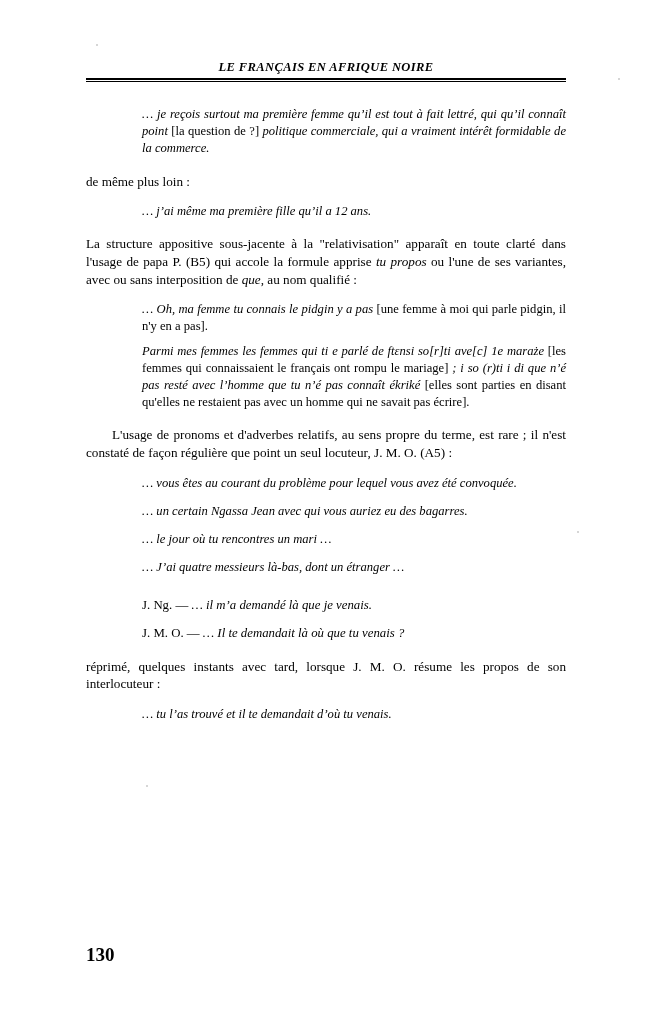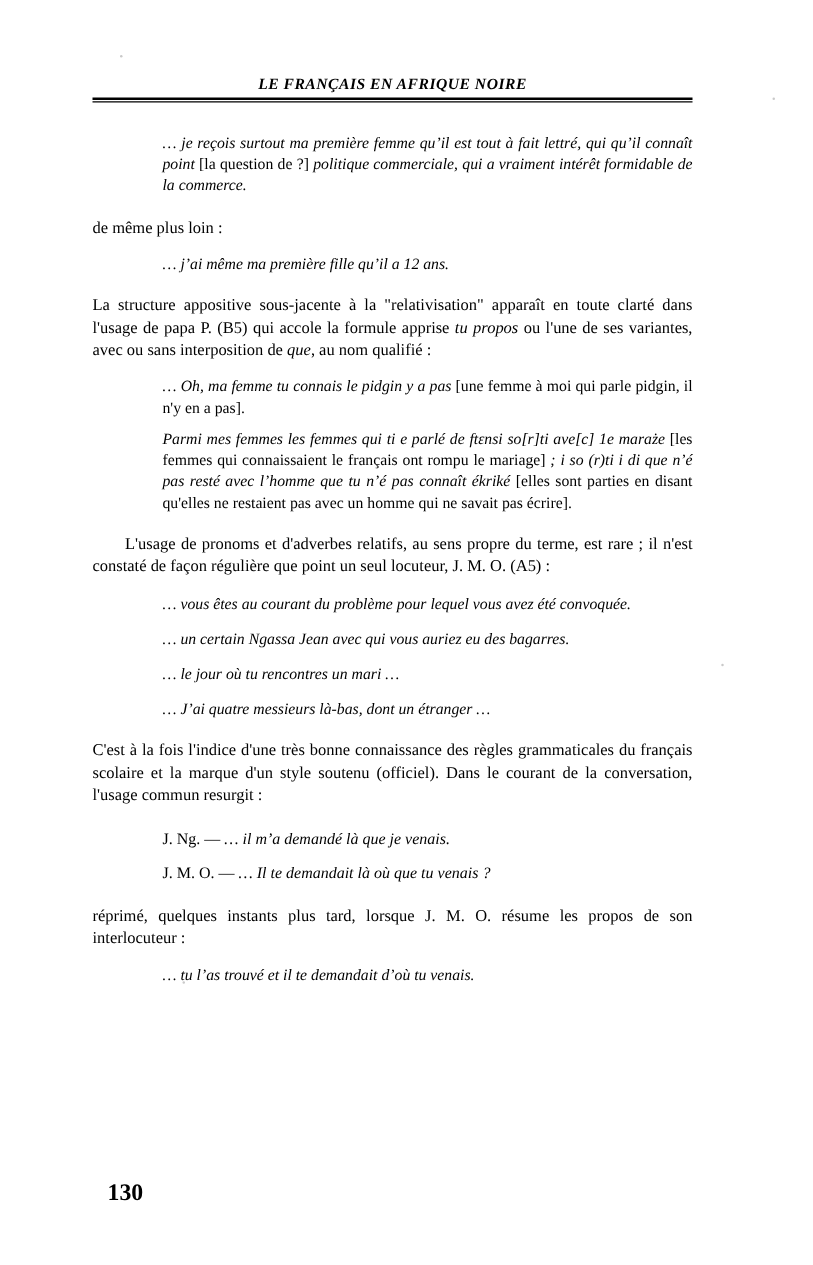--- a/index.html
+++ b/index.html
@@ -15,21 +15,21 @@
   .page {
     position: relative;
     width: 650px;
     height: 1012px;
     background: #ffffff;
     overflow: hidden;
     box-sizing: border-box;
   }
   .content {
     position: absolute;
-    left: 74px;
+    left: 86px;
     top: 60px;
     width: 480px;
   }
 
   
   .runhead {
     text-align: center;
     font-style: italic;
     font-weight: bold;
     font-size: 12.5px;
@@ -151,35 +151,34 @@
       <span class="phon">Parmi mes femmes les femmes qui ti e parlé de ftɛnsi  so[r]ti ave[c] 1e maraże</span><span class="rom">  [les femmes qui connaissaient le français ont rompu le mariage]</span><span> ; i so (r)ti i di que n’é pas resté avec l’homme que tu n’é pas connaît ékriké </span><span class="rom">[elles sont parties en disant qu'elles ne restaient pas avec un homme qui ne savait pas écrire].</span>
     </div>
 
     <p class="body-para indent-first">L'usage de pronoms et d'adverbes relatifs, au sens propre du terme, est rare ; il n'est constaté de façon régulière que point un seul locuteur, J. M. O. (A5) :</p>
 
     <div class="quote">…  vous êtes au courant du problème pour lequel vous avez été convoquée.</div>
     <div class="quote">… un certain Ngassa Jean avec qui vous auriez eu des bagarres.</div>
     <div class="quote">… le jour où tu rencontres un mari …</div>
     <div class="quote loose">… J’ai quatre messieurs là-bas, dont un étranger …</div>
 
-    <p class="body-para">C'est à la fois l'indice d'une très bonne connaissance des règles grammaticales du français scolaire et la marque d'un style soutenu (officiel). Dans le courant de la conversation, l'usage commun resurgit :</p>
 
     <div class="gap-sm"></div>
 
     <div class="dialogue">
       <span>J. Ng. — </span><span class="it">… il m’a demandé là que je venais.</span>
     </div>
 
     <div class="dialogue">
       <span>J. M. O. — </span><span class="it">… Il te demandait là où que tu venais ?</span>
     </div>
 
     <div class="gap-sm"></div>
 
-    <p class="body-para">réprimé, quelques instants plus tard, lorsque J. M. O. résume les propos de son interlocuteur :</p>
+    <p class="body-para">réprimé, quelques instants avec tard, lorsque J. M. O. résume les propos de son interlocuteur :</p>
 
     <div class="quote">… tu l’as trouvé et il te demandait d’où tu venais.</div>
 
   </div>
 
   <div class="folio">130</div>
 
 </div>
 
 </body></html>

